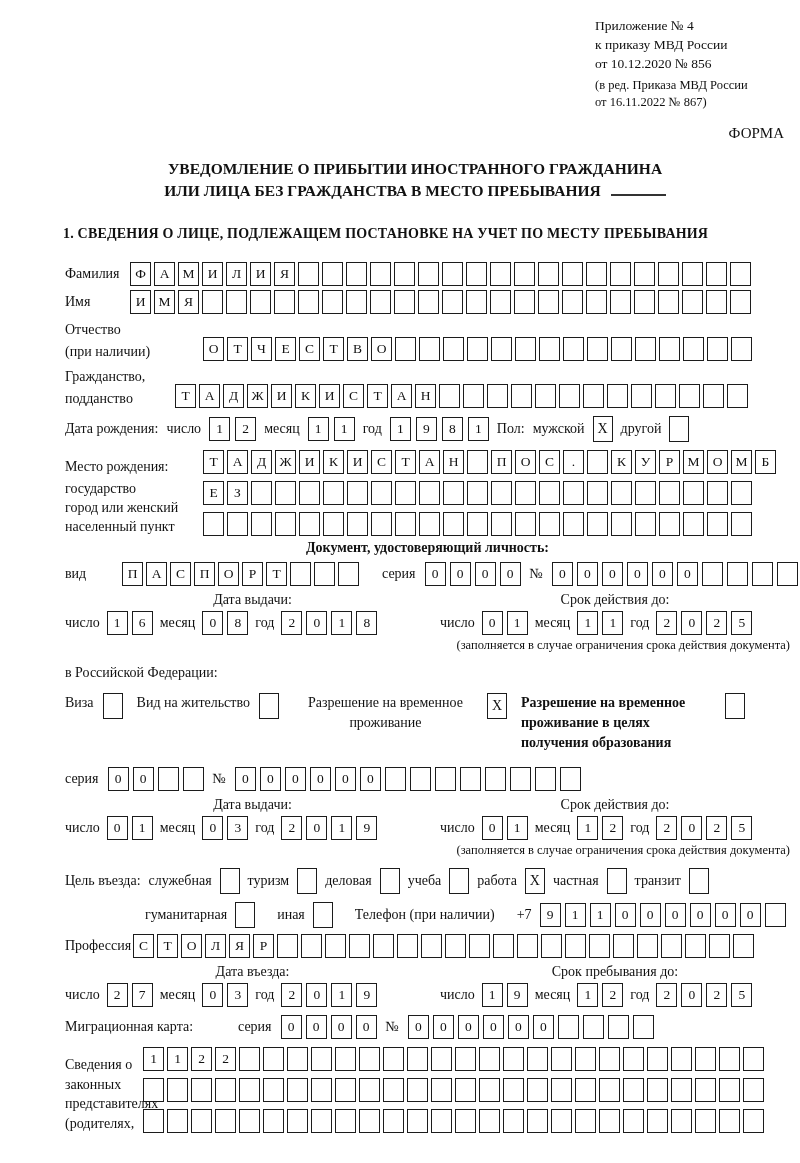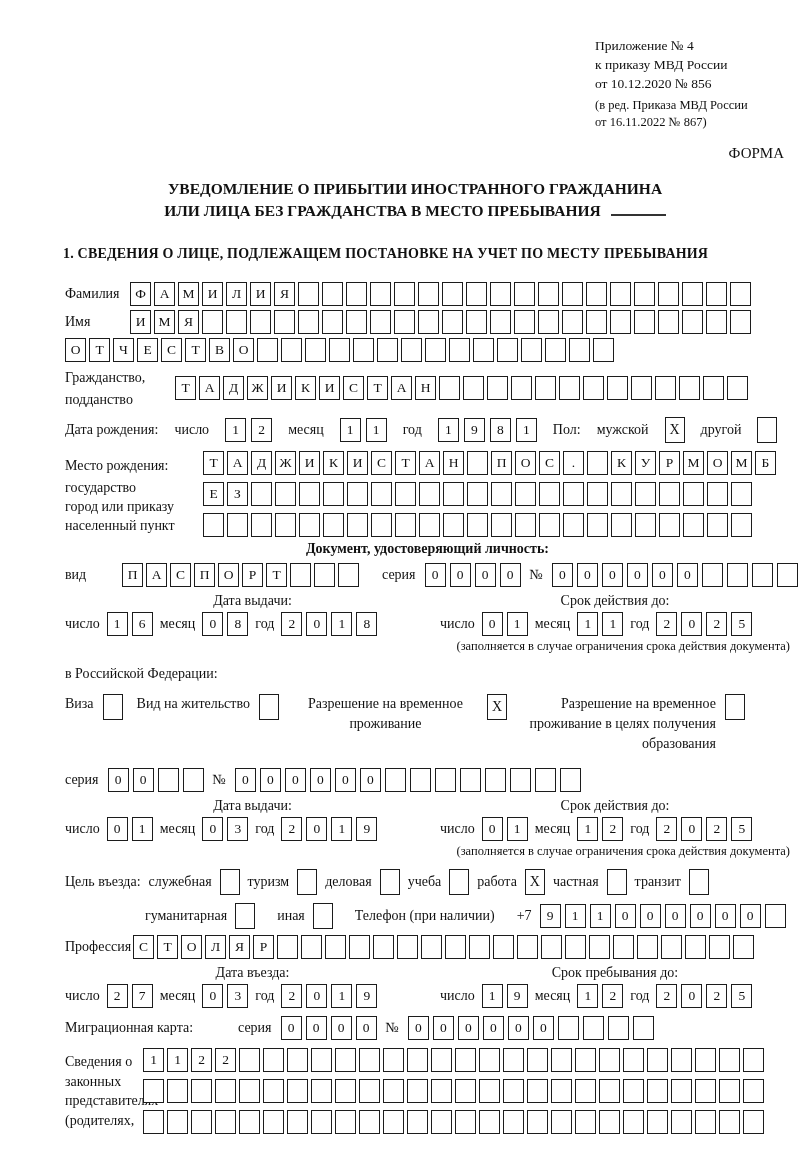--- a/index.html
+++ b/index.html
@@ -1,32 +1,32 @@
 <!DOCTYPE html>
 <html><head>
 <meta charset="utf-8">
 <style>
   html,body{margin:0;padding:0;background:#fff;}
   .page{
     width:800px;height:1163px;box-sizing:border-box;
-    padding:36px 10px 0 65px;overflow:hidden;
+    padding:16px 10px 0 65px;overflow:hidden;
     font-family:"Liberation Serif","DejaVu Serif",serif;
     font-size:14px;color:#111;background:#fff;
   }
   
   .hdr{margin-left:auto;width:195px;line-height:19px;font-size:13.5px;}
   .hdr .amend{font-size:12.5px;line-height:17px;}
   .hdr .amend.first{margin-top:4px;}
   .forma{text-align:right;font-weight:normal;font-size:15px;margin:14px 6px 0 0;}
   
   .title{margin:16px 0 0 -25px;text-align:center;font-weight:bold;font-size:15.5px;line-height:22px;}
   .blank-line{display:inline-block;width:55px;border-bottom:2px solid #333;margin-left:10px;}
   .sec1{font-weight:bold;font-size:14px;margin:24px 0 20px -2px;letter-spacing:.2px;}
   
-  .frow{display:flex;align-items:center;margin-bottom:4px;}
+  .frow{display:flex;align-items:flex-end;margin-bottom:4px;}
   .frow.vcenter{align-items:center;}
   .lbl{flex-shrink:0;line-height:24px;}
   .lbl .sub{line-height:19px;}
   .w65{width:65px;}.w110{width:110px;}.w138{width:138px;}.w48{width:48px;}
   .w78{width:78px;}.w150{width:150px;}
   .cells{display:flex;gap:3px;flex-shrink:0;}
   .cell{
     width:21px;height:24px;border:1.5px solid #1c1c1c;box-sizing:border-box;
     display:flex;align-items:center;justify-content:center;
     font-size:13.5px;flex-shrink:0;background:#fff;
@@ -43,21 +43,21 @@
   .dtitle{text-align:center;margin-bottom:3px;}
   .dline{display:flex;align-items:center;gap:7px;}
   .dline .cells{gap:4px;}
   .note-r{text-align:right;font-size:12.5px;margin:3px 0 8px 0;}
   .plain{line-height:24px;}
   
   .res-row{display:flex;align-items:flex-start;margin:8px 0 14px 0;gap:14px;}
   .res-opt{display:flex;align-items:flex-start;gap:9px;}
   .res-opt .txt{line-height:20px;}
   .res-opt .txt.c2{width:185px;text-align:center;}
-  .res-opt .txt.c3{width:195px;text-align:right;}
+  .res-opt .txt.c3{width:195px;text-align:left;font-weight:bold;}
   
   .purpose{display:flex;align-items:center;gap:8px;margin:10px 0 2px 0;flex-wrap:nowrap;}
   .purpose2{display:flex;align-items:center;gap:8px;margin:8px 0 6px 80px;}
   .ml14{margin-left:14px;}
   .doc-title{text-align:center;font-weight:bold;margin:4px 0 6px 0;}
   .mt8{margin-top:8px;}
 </style>
 </head>
 <body>
 
@@ -138,20 +138,24 @@
         <div class="cell"></div>
         <div class="cell"></div>
         <div class="cell"></div>
         <div class="cell"></div>
         <div class="cell"></div>
         <div class="cell"></div>
       </div>
   </div>
 
   <div class="frow">
+    <div class="lbl w138">
+      <div>Отчество</div>
+      <div class="sub">(при наличии)</div>
+    </div>
     <div class="cells">
         <div class="cell">О</div>
         <div class="cell">Т</div>
         <div class="cell">Ч</div>
         <div class="cell">Е</div>
         <div class="cell">С</div>
         <div class="cell">Т</div>
         <div class="cell">В</div>
         <div class="cell">О</div>
         <div class="cell"></div>
@@ -198,21 +202,21 @@
         <div class="cell"></div>
         <div class="cell"></div>
         <div class="cell"></div>
         <div class="cell"></div>
         <div class="cell"></div>
         <div class="cell"></div>
         <div class="cell"></div>
       </div>
   </div>
 
-  <div class="frow vcenter mt8" style="gap:16px;">
+  <div class="frow vcenter mt8" style="gap:8px;">
     <span>Дата рождения:</span>
     <span>число</span>
     <div class="cells" style="gap:5px;">
         <div class="cell">1</div>
         <div class="cell">2</div>
       </div>
     <span>месяц</span>
     <div class="cells" style="gap:5px;">
         <div class="cell">1</div>
         <div class="cell">1</div>
@@ -228,21 +232,21 @@
     <span>мужской</span>
     <div class="cbox">X</div>
     <span>другой</span>
     <div class="cbox"></div>
   </div>
 
   <div class="frow mt8">
     <div class="lbl w138">
       <div>Место рождения:</div>
       <div class="sub">государство</div>
-      <div class="sub">город или приказу</div>
+      <div class="sub">город или женский</div>
       <div class="sub">населенный пункт</div>
     </div>
     <div class="rows-col">
       <div class="cells">
           <div class="cell">Т</div>
           <div class="cell">А</div>
           <div class="cell">Д</div>
           <div class="cell">Ж</div>
           <div class="cell">И</div>
           <div class="cell">К</div>

